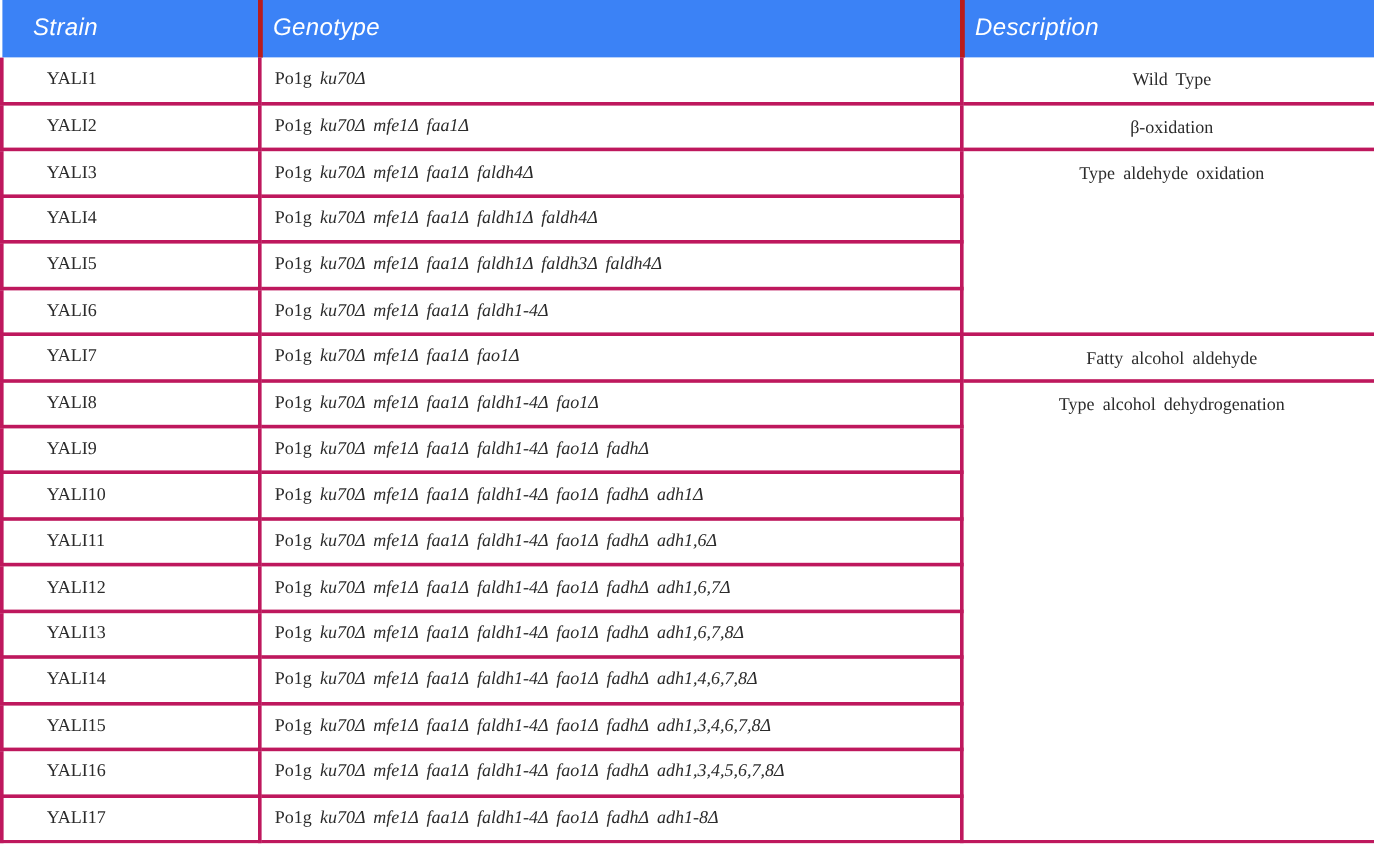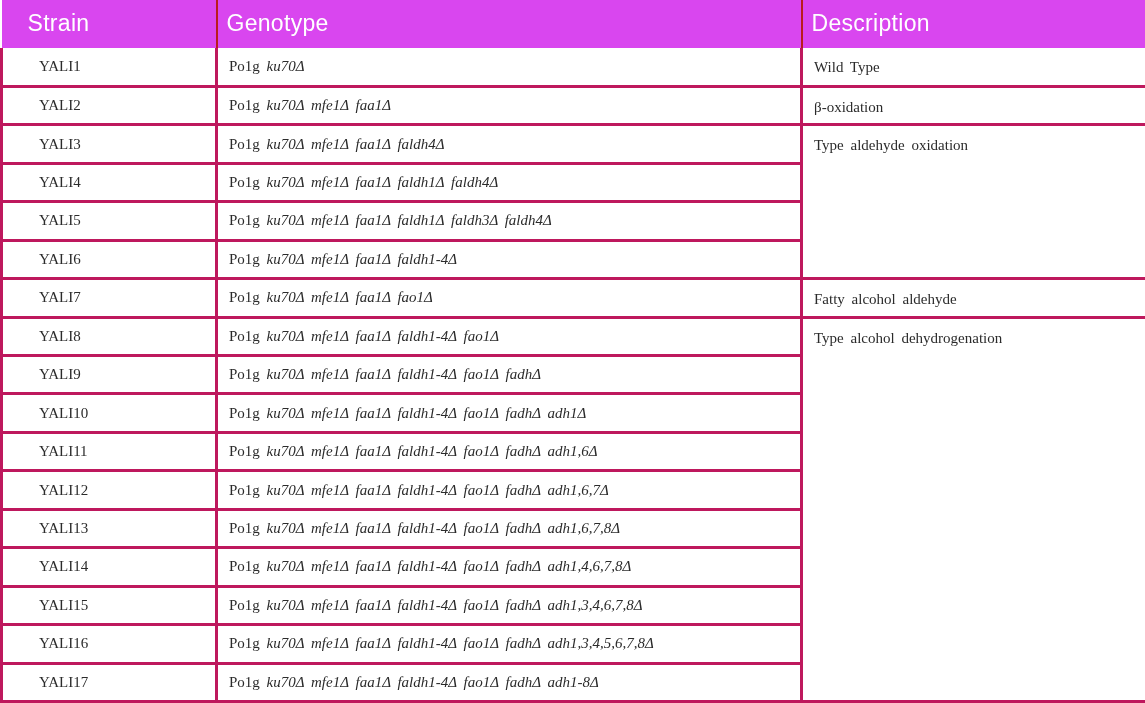--- a/index.html
+++ b/index.html
@@ -14,51 +14,53 @@
     overflow: hidden;
   }
   table.strain-table {
     width: 1145px;
     height: 703px;
     border-collapse: collapse;
     table-layout: fixed;
   }
   thead tr { height: 48px; }
   thead th {
-    background: #d946ef;
+    background: #3b82f6;
     color: #ffffff;
     font-family: "Liberation Sans", sans-serif;
-    font-size: 23px;
+    font-size: 20px;
     font-weight: 500;
     letter-spacing: 0.3px;
     text-align: left;
     vertical-align: middle;
     padding: 0 0 2px 26px;
+    font-style: italic;
   }
   thead th.col-genotype,
   thead th.col-description {
-    border-left: 2px solid #b91c1c;
+    border-left: 4px solid #b91c1c;
     padding-left: 9px;
   }
   tbody tr { height: 38px; }
   tbody td {
     background: #ffffff;
     border: 3px solid #be185d;
     font-family: "Liberation Serif", serif;
     font-size: 15px;
     color: #2b2b2b;
     word-spacing: 3px;
     vertical-align: middle;
     padding: 0 6px 0 11px;
   }
   tbody tr:first-child td { border-top: none; }
   tbody td.cell-strain { padding-left: 36px; }
   tbody td.cell-description {
     vertical-align: top;
     padding-top: 11px;
+    text-align: center;
   }
   .it { font-style: italic; }
 </style>
 </head>
 <body>
 
 <div class="table-wrap">
   <table class="strain-table">
     <colgroup>
       <col style="width:215px">

